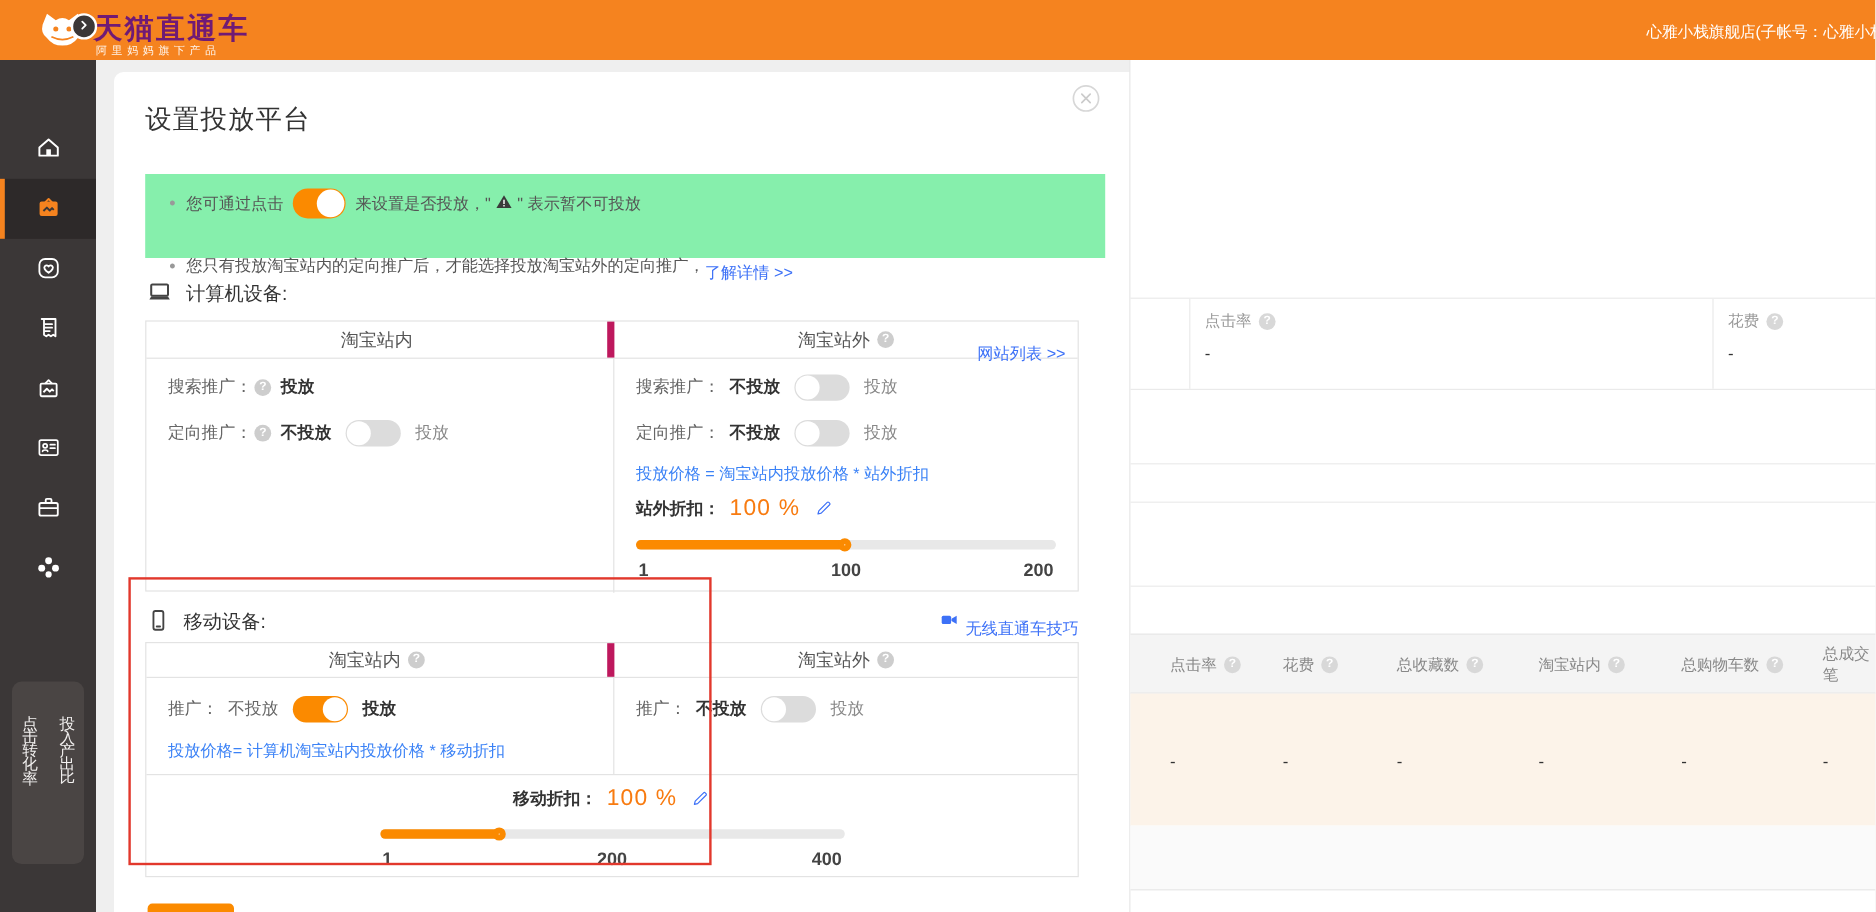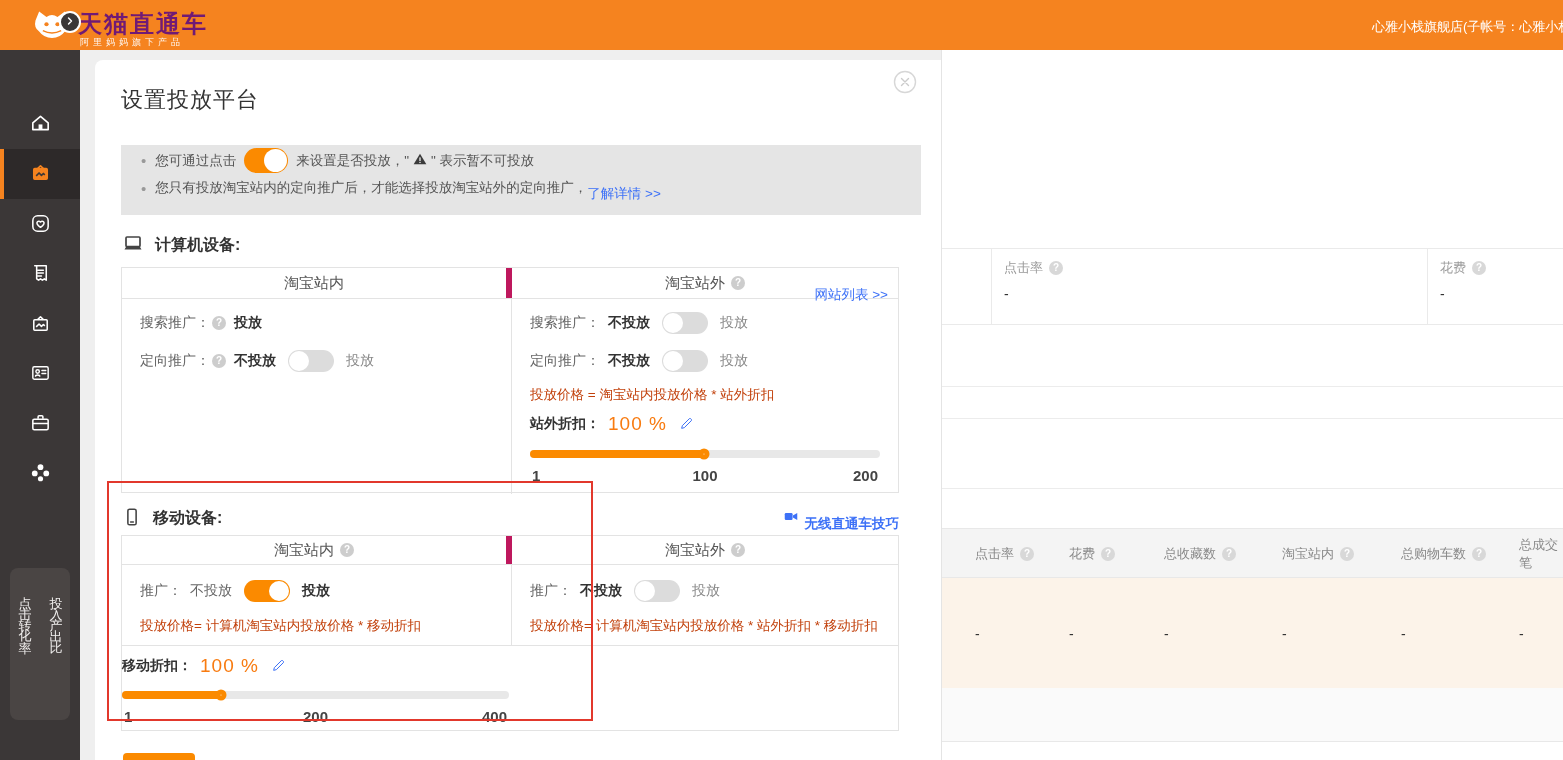--- a/index.html
+++ b/index.html
@@ -23,44 +23,44 @@
   .nav-item.active { background:#2D2929; }
   .nav-item.active::before { content:""; position:absolute; left:0; top:0; bottom:0; width:4px; background:#F5831F; }
   .metrics-box { position:absolute; left:10px; top:518px; width:60px; height:152px; background:#4A4544; border-radius:8px;
                  display:flex; flex-direction:row; justify-content:center; gap:13px; padding-top:18px; }
   .vtext { writing-mode:vertical-lr; letter-spacing:11px; font-size:13px; color:#F3F1F0; }
 
   
   .modal { position:absolute; left:95px; top:60px; width:846px; height:700px; background:#fff; border-radius:8px 0 0 0; z-index:20; }
   .modal-close { position:absolute; left:798px; top:10px; width:24px; height:24px; cursor:pointer; }
   .modal-title { position:absolute; left:26px; top:25px; font-size:22px; color:#333; letter-spacing:1px; }
-  .notice { position:absolute; left:26px; top:85px; width:800px; height:70px; background:#e5e5e5; padding:12px 20px;
-            display:flex; flex-direction:column; justify-content:flex-end; }
+  .notice { position:absolute; left:26px; top:85px; width:800px; height:70px; background:#86efac; padding:12px 20px;
+            display:flex; flex-direction:column; justify-content:space-between;gap:25px; }
   .notice-line { display:flex; align-items:center; font-size:13.5px; color:#555; }
   .notice-line::before { content:"•"; color:#999; margin-right:9px; font-size:15px; }
   .link { color:#3D71F7; text-decoration:none; cursor:pointer;margin-top:12px; }
-  .section-hd { position:absolute; left:26px; width:778px; height:26px; display:flex; align-items:center;font-weight:bold; }
+  .section-hd { position:absolute; left:26px; width:778px; height:26px; display:flex; align-items:center; }
   .section-hd .sec-title { font-size:16px; color:#333; margin-left:10px; }
   .section-hd .right-link { margin-left:auto; display:flex; align-items:center; gap:5px; font-size:13.5px; }
 
   .ptable { position:absolute; left:26px; width:778px; border:1px solid #E3E3E3; background:#fff; }
   .ptable .thead { display:flex; border-bottom:1px solid #E3E3E3; }
   .ptable .th { position:relative; display:flex; align-items:center; justify-content:center; font-size:15px; color:#555; gap:6px; }
   .ptable .th.c1 { width:390px; border-right:6px solid #be185d; }
   .ptable .th.c2 { flex:1; }
   .weblist { position:absolute; right:10px; top:50%; transform:translateY(-50%); font-size:13.5px; }
   .ptable .tbody { display:flex; }
   .ptable .cell { padding:12px 18px 0 18px; }
   .ptable .cell.c1 { width:390px; border-right:1px solid #E3E3E3; }
   .ptable .cell.c2 { flex:1; }
   .row { display:flex; align-items:center; height:24px; }
   .lbl { color:#666; }
   .bold-dark { color:#333; font-weight:bold; }
   .plain { color:#888; }
-  .formula { font-size:13.5px; color:#c2410c; }
+  .formula { font-size:13.5px; color:#3b82f6; }
   .discount-line { display:flex; align-items:center; height:24px; }
   .discount-lbl { font-size:14px; font-weight:bold; color:#333; }
   .discount-val { font-size:19px; color:#F87B10; margin-left:8px; letter-spacing:1px; }
 
   .qicon { display:inline-block; width:14px; height:14px; border-radius:50%; background:#CDCDCD; color:#fff; font-size:10px;
            line-height:14px; text-align:center; font-weight:bold; flex:none; cursor:pointer; }
   .qicon::after { content:"?"; }
 
   .tg { position:relative; display:inline-block; width:46px; height:22px; border-radius:11px; flex:none; cursor:pointer; }
   .tg .knob { position:absolute; top:1px; width:20px; height:20px; border-radius:50%; background:#fff; }
@@ -73,21 +73,21 @@
 
   .slider { position:relative; height:8px; border-radius:4px; background:#E8E8E8; cursor:pointer; }
   .slider .fill { position:absolute; left:0; top:0; bottom:0; border-radius:4px; background:#FB8A00; }
   .slider .sknob { position:absolute; top:50%; width:11px; height:11px; border:5px solid #FB8A00; background:#fff;
                    border-radius:50%; transform:translate(-50%,-50%); cursor:grab; }
   .scale { position:relative; height:18px; margin-top:9px; font-size:15px; font-weight:bold; color:#444; }
   .scale .s0 { position:absolute; left:2px; }
   .scale .s1 { position:absolute; left:50%; transform:translateX(-50%); }
   .scale .s2 { position:absolute; right:2px; }
 
-  .discount-row { border-top:1px solid #E3E3E3; height:86px; display:flex; flex-direction:column; }
+  .discount-row { border-top:1px solid #E3E3E3; height:86px; display:flex; flex-direction:column; align-items:center; }
   .save-btn { position:absolute; left:28px; top:693px; width:72px; height:34px; background:#FB8A00; border:none;
               border-radius:4px; cursor:pointer; }
 
   
   .annotation { position:absolute; left:107px; top:481px; width:486px; height:240px; border:2px solid #E2382C; z-index:40; pointer-events:none; }
 
   
   .panel { position:absolute; left:941px; top:50px; width:622px; height:710px; background:#fff; border-left:1px solid #E4E4E4; z-index:5; }
   .stat-row { position:absolute; left:0; top:198px; width:622px; height:77px; border-top:1px solid #EAEAEA; border-bottom:1px solid #EAEAEA; display:flex; }
   .stat-spacer { width:50px; border-right:1px solid #EAEAEA; }
@@ -361,21 +361,20 @@
         </div>
         <div class="cell c2" style="padding-top:14px">
           <div class="row">
             <span class="lbl">推广：</span>
             <span class="bold-dark" style="margin-left:8px">不投放</span>
             <span class="tg off" style="margin:0 12px">
                 <span class="knob"></span>
               </span>
             <span class="plain">投放</span>
           </div>
-          <div class="formula" style="margin-top:14px">投放价格= 计算机淘宝站内投放价格 * 站外折扣 * 移动折扣</div>
         </div>
       </div>
       <div class="discount-row">
         <div class="discount-line" style="margin-top:8px">
           <span class="discount-lbl">移动折扣：</span>
           <span class="discount-val">100 %</span>
           <span style="margin-left:12px">
             <svg viewBox="0 0 24 24" width="16" height="16" fill="none" stroke="#3D71F7" stroke-width="1.5" stroke-linejoin="round">
               <path d="M4 20 l1-4 L15.5 5.5 a1.4 1.4 0 0 1 2 0 l1 1 a1.4 1.4 0 0 1 0 2 L8 19 Z"></path>
             </svg>

